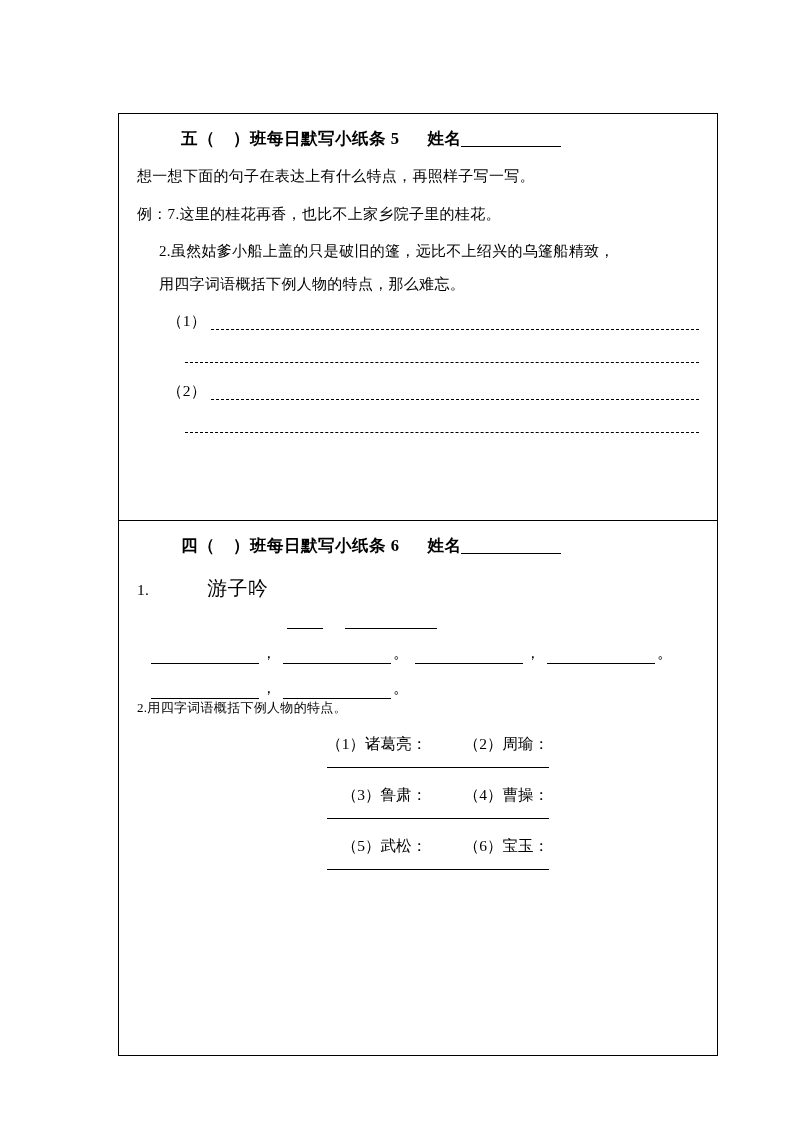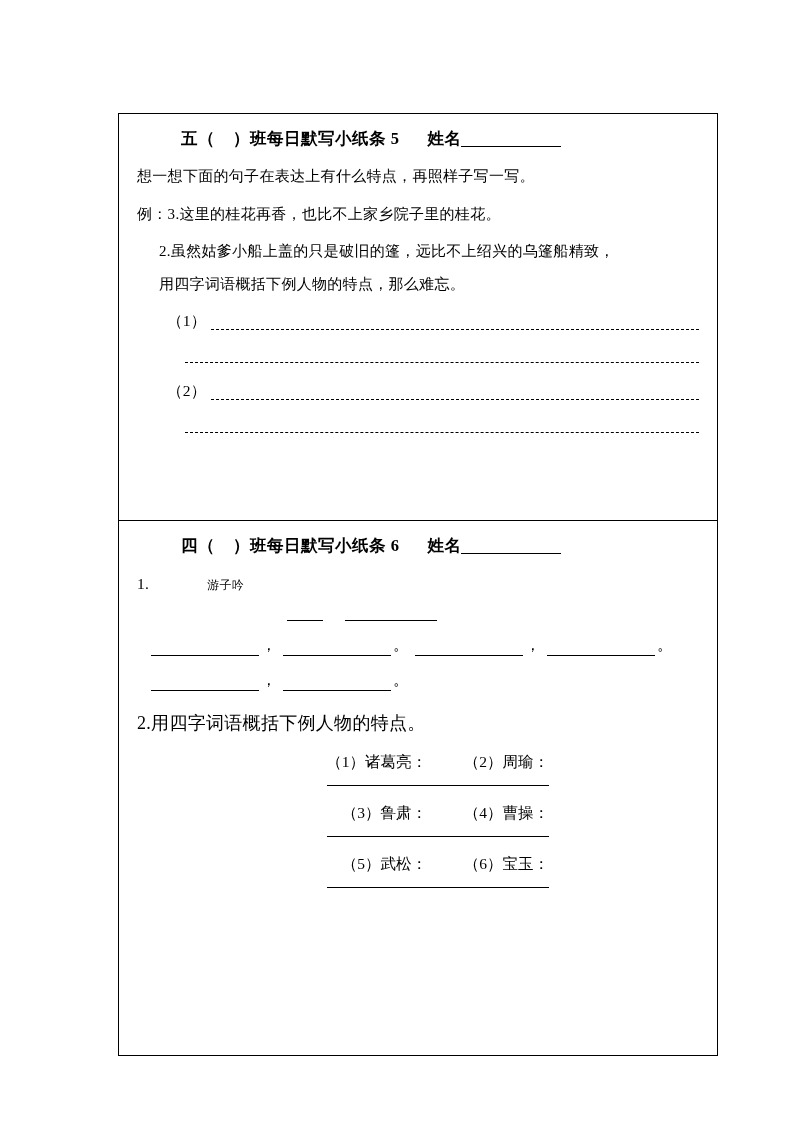--- a/index.html
+++ b/index.html
@@ -84,21 +84,21 @@
 
   
   .num-line {
     font-size: 15.5px;
     margin-top: 18px;
     letter-spacing: 0.3px;
   }
   .num-line .poem-title {
     display: inline-block;
     padding-left: 58px;
-    font-size: 12px;
+    font-size: 20px;
   }
   .poem-head {
     margin-top: 14px;
     padding-left: 150px;
     font-size: 15.5px;
     display: flex;
     align-items: flex-end;
     gap: 22px;
   }
   .blank-s { display: inline-block; border-bottom: 1px solid #000; width: 36px; height: 12px; }
@@ -108,22 +108,21 @@
     padding-left: 12px;
     font-size: 15.5px;
     display: flex;
     align-items: flex-end;
     white-space: nowrap;
   }
   .blank-l { display: inline-block; border-bottom: 1px solid #000; width: 108px; height: 12px; margin: 0 2px; }
   .punc { display: inline-block; width: 20px; text-align: left; padding-bottom: 0; }
 
   .q2 {
-    font-size: 18px;
-    margin-top: 20px;
+    font-size: 13px;
     letter-spacing: 0.3px;
   }
   .pair-row {
     display: flex;
     margin-top: 17px;
     padding-left: 18px;
     font-size: 15.5px;
   }
   .pair-col {
     display: flex;
@@ -145,21 +144,21 @@
 
   <div class="sheet" id="sheet-1">
     <div class="sheet-inner">
 
       <div class="title-line">
         <span>五（</span><span class="gap-sm"></span><span>）班每日默写小纸条</span>&nbsp;<span>5</span><span class="gap-md"></span><span>姓名</span><span class="name-blank"></span>
       </div>
 
       <div class="ptext indent1">想一想下面的句子在表达上有什么特点，再照样子写一写。</div>
 
-      <div class="ptext indent1"><span>例：</span><span>3.这里的桂花再香，也比不上家乡院子里的桂花。</span></div>
+      <div class="ptext indent1"><span>例：</span><span>7.这里的桂花再香，也比不上家乡院子里的桂花。</span></div>
 
       <div class="ptext indent2">2.虽然姑爹小船上盖的只是破旧的篷，远比不上绍兴的乌篷船精致，</div>
       <div class="ptext indent2 tight">用四字词语概括下例人物的特点，那么难忘。</div>
 
       <div class="answer-row">
         <span class="lbl">（1）</span>
         <span class="dashline"></span>
       </div>
       <div class="answer-row full">
         <span class="dashline"></span>

